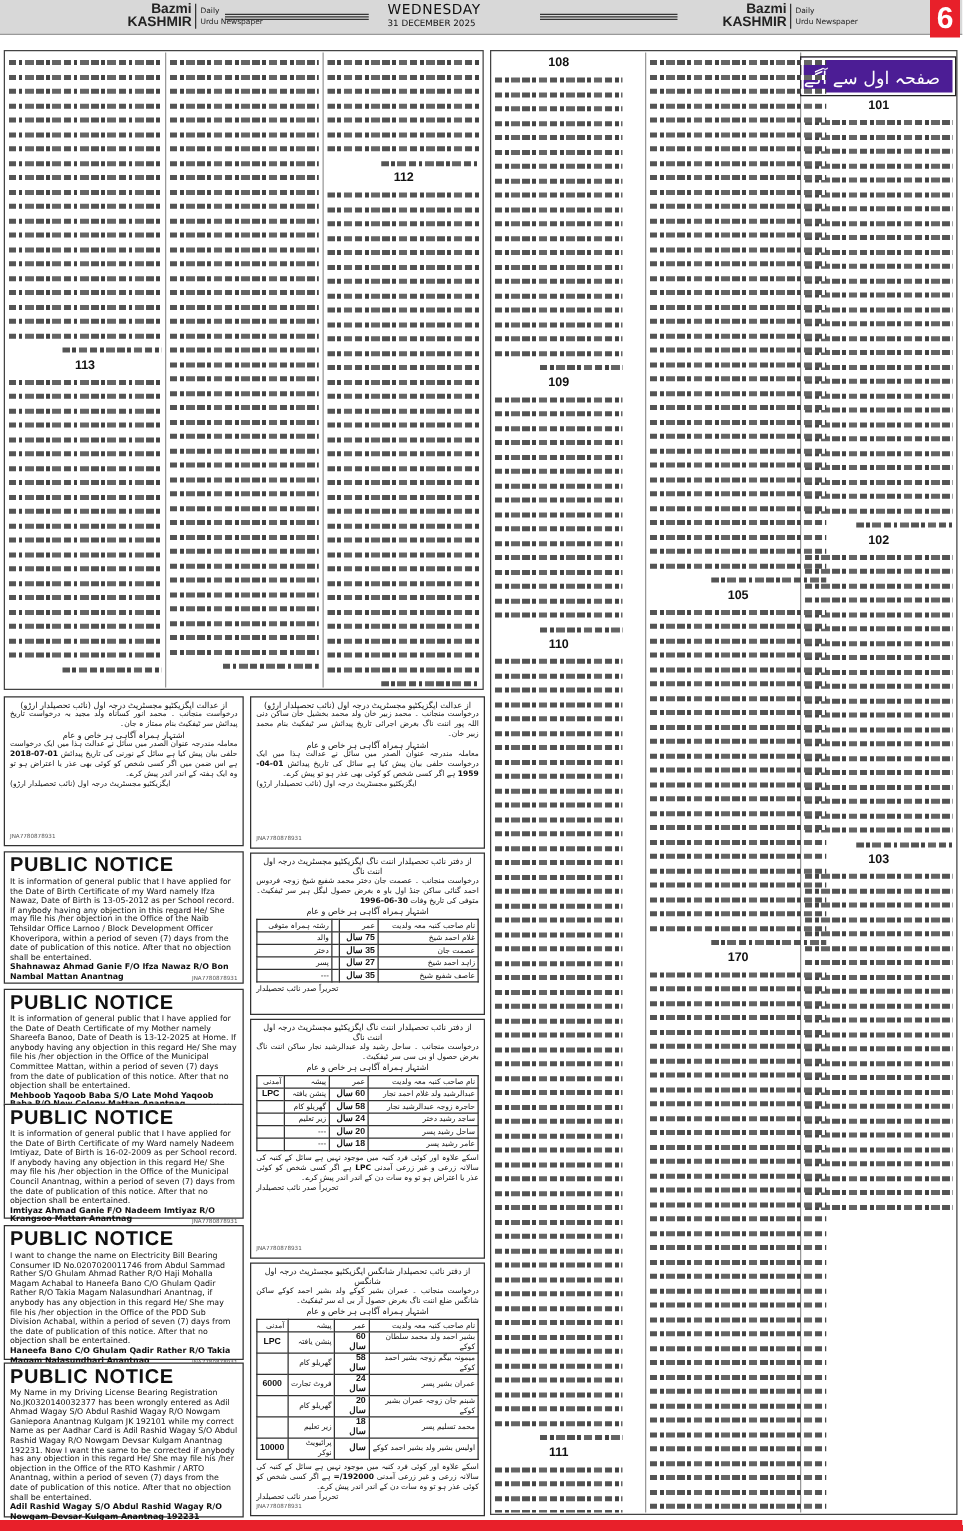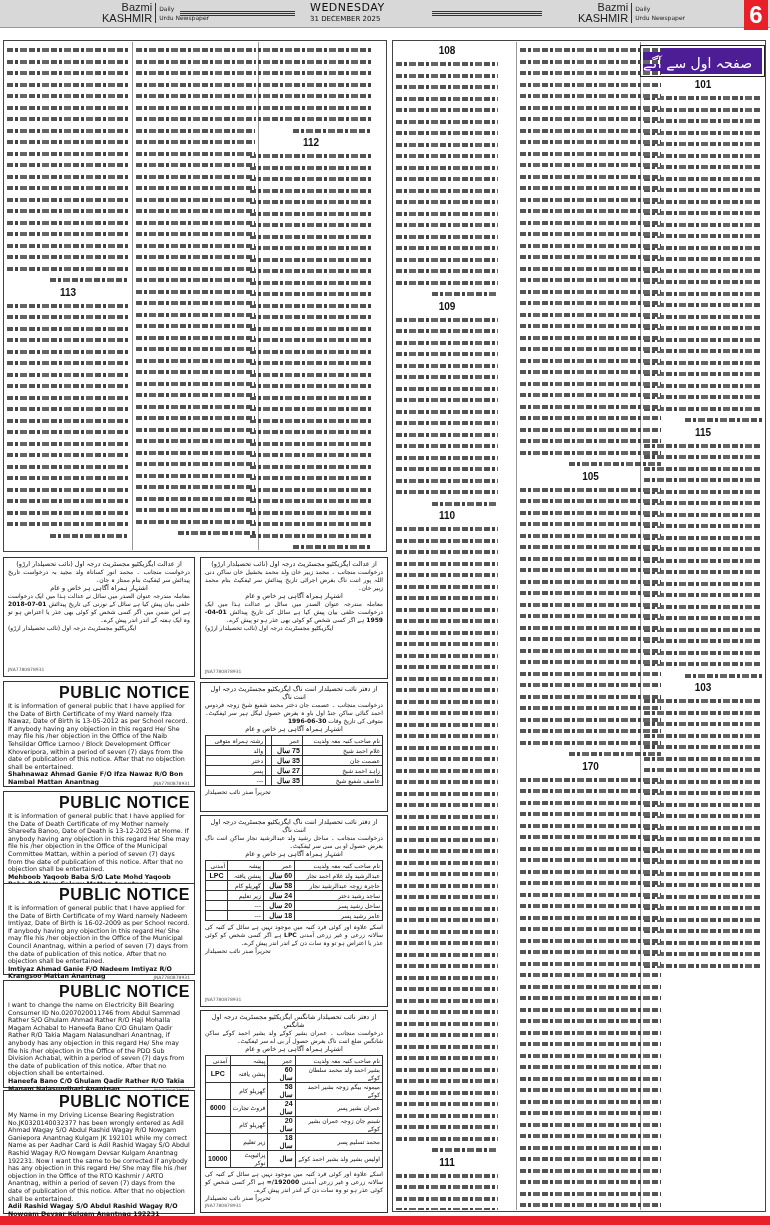--- a/index.html
+++ b/index.html
@@ -1,38 +1,38 @@
 <!DOCTYPE html>
 <html><head>
 <meta charset="utf-8">
 <style>
 *{box-sizing:border-box;margin:0;padding:0}
 html,body{width:770px;height:1225px;background:#fff;overflow:hidden}
 body{font-family:"DejaVu Sans",sans-serif;color:#111;position:relative}
 .masthead{position:absolute;left:0;top:0;width:770px;height:28px;background:#d8d8d8;border-bottom:1px solid #999}
 .brand{position:absolute;top:2px;display:flex;align-items:center}
-.brand .bn{font-family:"Liberation Sans",sans-serif;font-weight:normal;font-size:11px;line-height:11px;text-align:right;color:#222}
+.brand .bn{font-family:"Liberation Sans",sans-serif;font-weight:bold;font-size:11px;line-height:11px;text-align:right;color:#222}
 .brand .sep{width:1px;height:20px;background:#333;margin:0 3px}
 .brand .tg{font-size:6px;line-height:9px;color:#222}
 .rule{position:absolute;top:11px;height:5px;border-top:1px solid #333;border-bottom:1px solid #333}
 .rule::after{content:"";position:absolute;left:0;right:0;top:1px;border-top:1px solid #333}
 .dateblk{position:absolute;left:310px;top:1px;width:150px;text-align:left}
 .dateblk .day{font-family:"DejaVu Sans",sans-serif;font-size:11px;letter-spacing:.5px}
 .dateblk .dt{font-size:7px;margin-top:1px}
 .pagenum{position:absolute;right:2px;top:0;width:24px;height:30px;background:#e8202a;color:#fff;font-weight:bold;font-size:24px;font-family:"Liberation Sans",sans-serif;text-align:center;line-height:30px}
 .frame{position:absolute;border:1px solid #444}
 .col{position:absolute;direction:rtl;overflow:hidden;font-family:"DejaVu Sans",sans-serif}
 .col .ln{height:11.5px;margin:0 2px;border-bottom:1px dotted transparent;position:relative}
 .col .ln::before{content:"";position:absolute;left:0;right:0;top:4px;height:4px;background:repeating-linear-gradient(90deg,#555 0 6px,#fff 6px 8px,#444 8px 11px,#fff 11px 13px,#666 13px 20px,#fff 20px 22px)}
 .col .ln.short::before{left:35%}
 .col .num{font-weight:bold;text-align:center;font-size:10px;line-height:14px;direction:ltr;font-family:"Liberation Sans",sans-serif}
 .banner{position:absolute;left:641px;top:46px;width:123px;height:30px;background:#4c1d95;color:#fff;text-align:left;font-size:14px;line-height:30px;direction:rtl;border:2px solid #fff;outline:1px solid #222}
 .vrule{position:absolute;width:1px;background:#999}
 .notice{position:absolute;border:1px solid #333;padding:2px 4px;background:#fff}
-.notice .pn{font-family:"Liberation Sans",sans-serif;font-weight:bold;font-size:16px;text-align:right;letter-spacing:.5px;line-height:18px}
+.notice .pn{font-family:"Liberation Sans",sans-serif;font-weight:bold;font-size:16px;text-align:left;letter-spacing:.5px;line-height:18px}
 .notice .bd{font-size:6.3px;line-height:7.6px;font-family:"DejaVu Sans",sans-serif}
 .notice .sg{font-size:6.3px;line-height:7.6px;font-weight:bold;font-family:"DejaVu Sans",sans-serif}
 .notice .ref{font-size:4.5px;color:#555;float:right;font-weight:normal;margin-top:2px}
 .urdu-notice{position:absolute;border:1px solid #333;padding:2px 4px;direction:rtl;background:#fff;font-size:6px;line-height:8px;text-align:center}
 .urdu-notice .h{font-weight:normal;font-size:6.5px}
 .urdu-notice p{text-align:justify}
 .urdu-notice .ref{direction:ltr;font-size:4.5px;color:#555;position:absolute;left:4px;bottom:2px}
 .urdu-notice .date{direction:ltr;display:inline;font-weight:bold}
 .tbl{border-collapse:collapse;width:100%;margin:2px 0;direction:rtl}
 .tbl td{border:1px solid #333;font-size:6px;height:10px;padding:0 2px;text-align:right}
@@ -109,21 +109,21 @@
     <div class="ln"></div>
     <div class="ln"></div>
     <div class="ln"></div>
     <div class="ln"></div>
     <div class="ln"></div>
     <div class="ln"></div>
     <div class="ln"></div>
     <div class="ln"></div>
     <div class="ln"></div>
     <div class="ln short"></div>
-    <div class="num">115</div>
+    <div class="num">102</div>
     <div class="ln"></div>
     <div class="ln"></div>
     <div class="ln"></div>
     <div class="ln"></div>
     <div class="ln"></div>
     <div class="ln"></div>
     <div class="ln"></div>
     <div class="ln"></div>
     <div class="ln"></div>
     <div class="ln"></div>
@@ -384,21 +384,21 @@
     <div class="ln"></div>
     <div class="ln"></div>
     <div class="ln"></div>
     <div class="ln short"></div>
     <div class="num">111</div>
     <div class="ln"></div>
     <div class="ln"></div>
     <div class="ln"></div>
     <div class="ln"></div>
   </div>
-<div class="col" id="c-lc" style="left:248px;top:44px;width:126px;height:506px">
+<div class="col" id="c-lc" style="left:260px;top:44px;width:126px;height:506px">
     <div class="ln"></div>
     <div class="ln"></div>
     <div class="ln"></div>
     <div class="ln"></div>
     <div class="ln"></div>
     <div class="ln"></div>
     <div class="ln"></div>
     <div class="ln short"></div>
     <div class="num">112</div>
     <div class="ln"></div>

